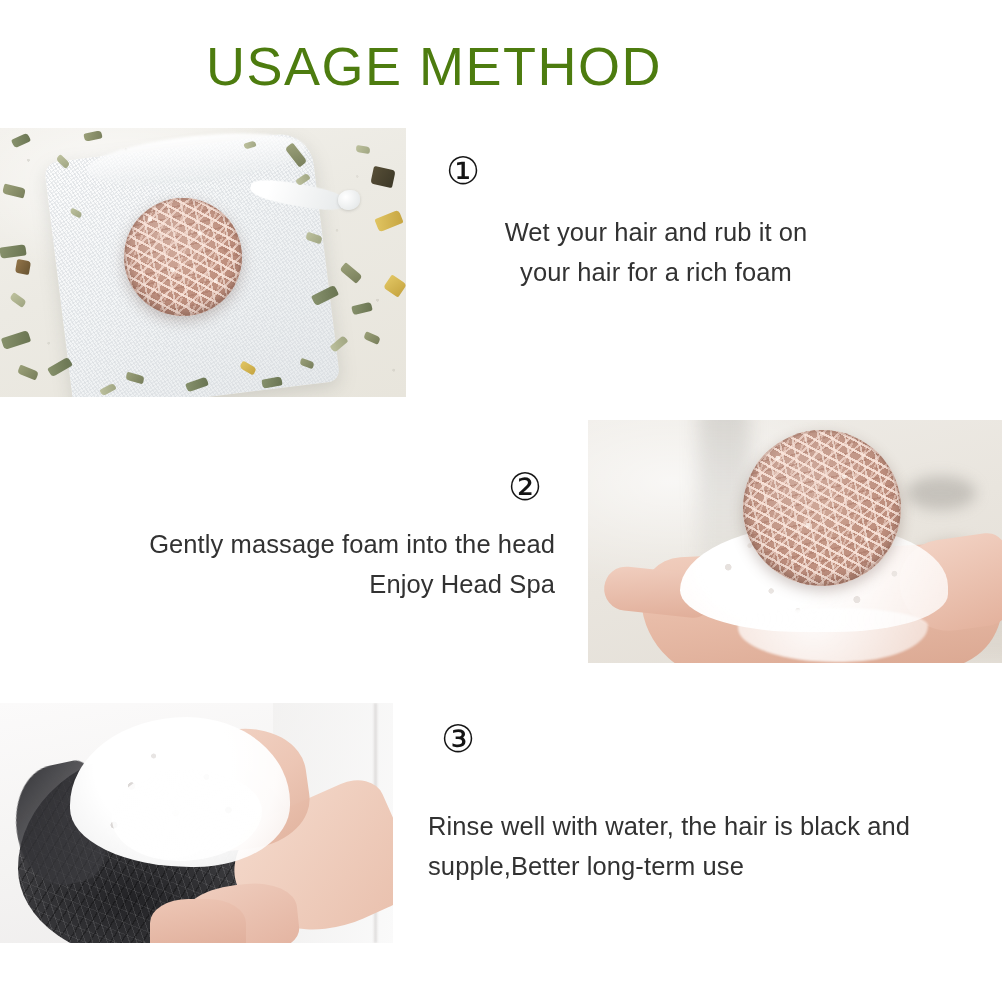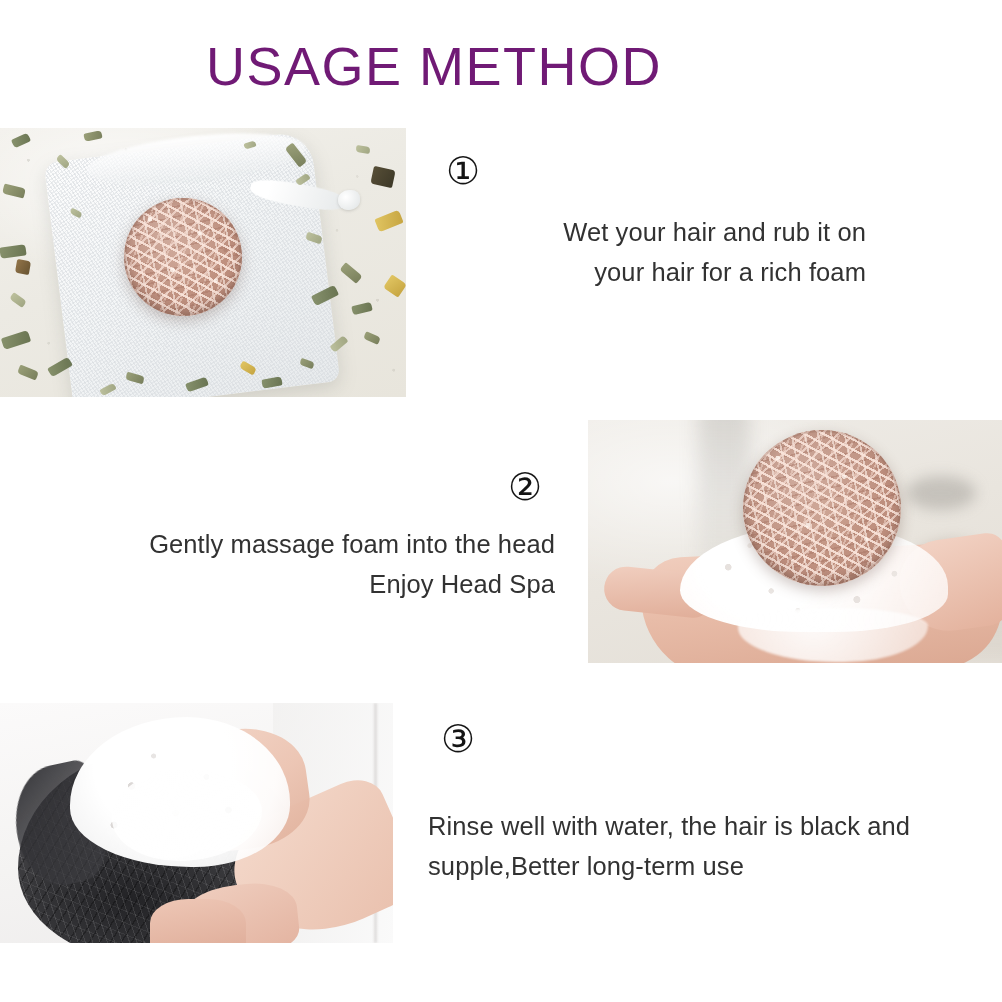--- a/index.html
+++ b/index.html
@@ -20,21 +20,21 @@
   .page-title {
     position: absolute;
     left: 0;
     top: 38px;
     width: 868px;
     text-align: center;
     font-family: "Liberation Sans", sans-serif;
     font-size: 54px;
     font-weight: 300;
     letter-spacing: 1.5px;
-    color: #701a75;
+    color: #4d7c0f;
     line-height: 1.05;
     white-space: nowrap;
   }
 
   
   .photo {
     position: absolute;
     overflow: hidden;
   }
 
@@ -379,21 +379,21 @@
     position: absolute;
     font-family: "Liberation Sans", sans-serif;
     font-size: 25.5px;
     font-weight: 400;
     color: #323232;
     line-height: 1.58;
     letter-spacing: .1px;
     white-space: pre-line;
   }
   #step-one-badge  { left: 446px; top: 152px; }
-  #step-one-text   { left: 446px; top: 212px; width: 420px; text-align: right; }
+  #step-one-text   { left: 446px; top: 212px; width: 420px; text-align: center; }
 
   #step-two-badge  { left: 508px; top: 468px; }
   #step-two-text   { left: 100px; top: 524px; width: 455px; text-align: right; }
 
   #step-three-badge{ left: 441px; top: 720px; }
   #step-three-text { left: 428px; top: 782px; width: 520px; text-align: left; margin-top: 24px; }
 </style>
 </head>
 <body>
 

